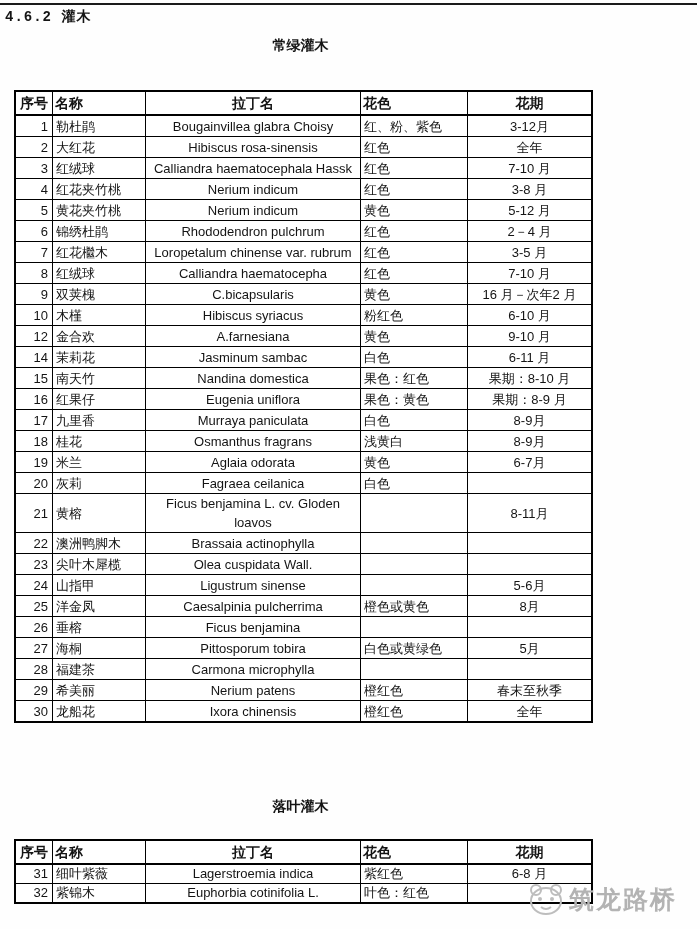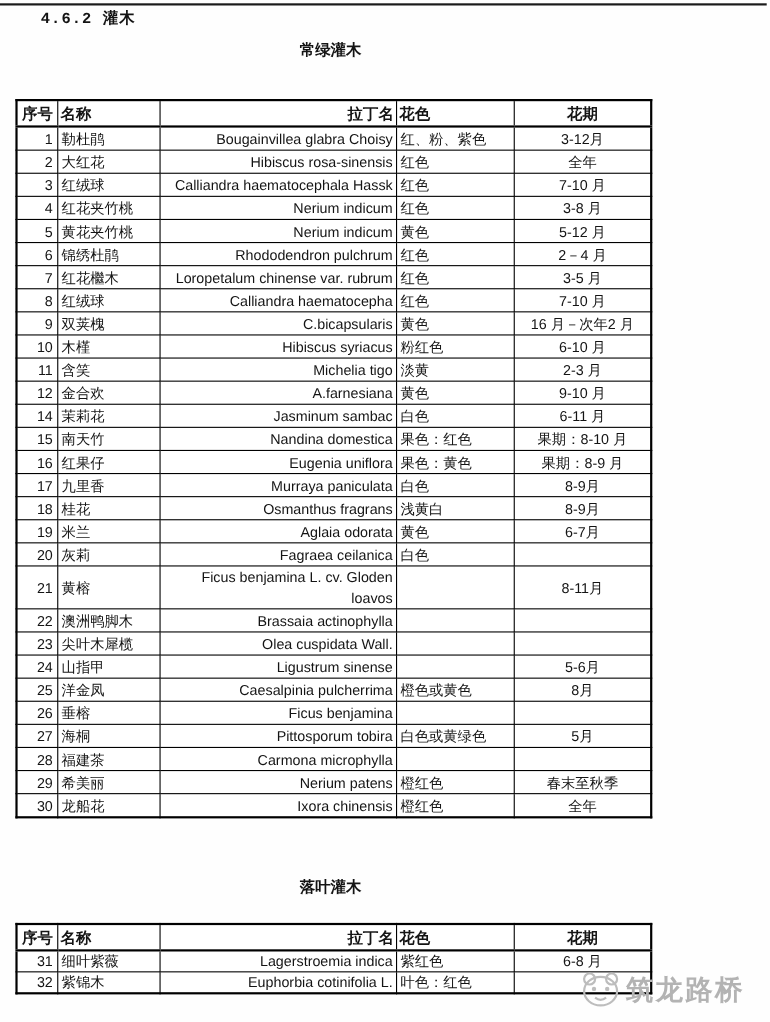--- a/index.html
+++ b/index.html
@@ -11,21 +11,21 @@
     color:#141414;
     overflow:hidden;
   }
   .topline{
     position:absolute;top:3px;left:0;width:697px;height:2px;
     background:#1a1a1a;
   }
   .doc-title{
     position:absolute;top:8px;left:5px;
     font-family:"Liberation Mono","DejaVu Sans Mono",monospace;
-    font-size:14px;font-weight:bold;letter-spacing:1px;margin-left:32px;
+    font-size:14px;font-weight:bold;letter-spacing:1px;
   }
   .section-title{
     position:absolute;left:14px;width:573px;
     text-align:center;font-size:14px;font-weight:bold;
   }
   #evergreen-caption{top:37px;}
   #deciduous-caption{top:798px;}
   table.plant{
     position:absolute;left:14px;
     border-collapse:collapse;
@@ -47,21 +47,21 @@
     border:1px solid #000;
     font-size:13px;
     height:20px;line-height:19px;
     padding:0 3px;
     overflow:hidden;
   }
   #deciduous-table td{height:18px;line-height:18px;}
   
   table.plant .c0{width:30px;text-align:right;padding-right:4px;}
   table.plant .c1{width:88px;text-align:left;}
-  table.plant .c2{width:210px;text-align:right;}
+  table.plant .c2{width:210px;text-align:center;}
   table.plant .c3{width:102px;text-align:left;}
   table.plant .c4{width:119px;text-align:center;}
   .watermark{
     position:absolute;left:527px;top:881px;
     display:flex;align-items:center;gap:4px;
     color:#b3b3b3;
     font-size:25px;font-weight:bold;letter-spacing:2px;
     white-space:nowrap;
   }
   .watermark svg{display:block;}
@@ -150,27 +150,20 @@
           <td class="c2">C.bicapsularis</td>
           <td class="c3">黄色</td>
           <td class="c4">16 月－次年2 月</td>
         </tr>
         <tr>
           <td class="c0">10</td>
           <td class="c1">木槿</td>
           <td class="c2">Hibiscus syriacus</td>
           <td class="c3">粉红色</td>
           <td class="c4">6-10 月</td>
-        </tr>
-        <tr>
-          <td class="c0">11</td>
-          <td class="c1">含笑</td>
-          <td class="c2">Michelia tigo</td>
-          <td class="c3">淡黄</td>
-          <td class="c4">2-3 月</td>
         </tr>
         <tr>
           <td class="c0">12</td>
           <td class="c1">金合欢</td>
           <td class="c2">A.farnesiana</td>
           <td class="c3">黄色</td>
           <td class="c4">9-10 月</td>
         </tr>
         <tr>
           <td class="c0">14</td>

